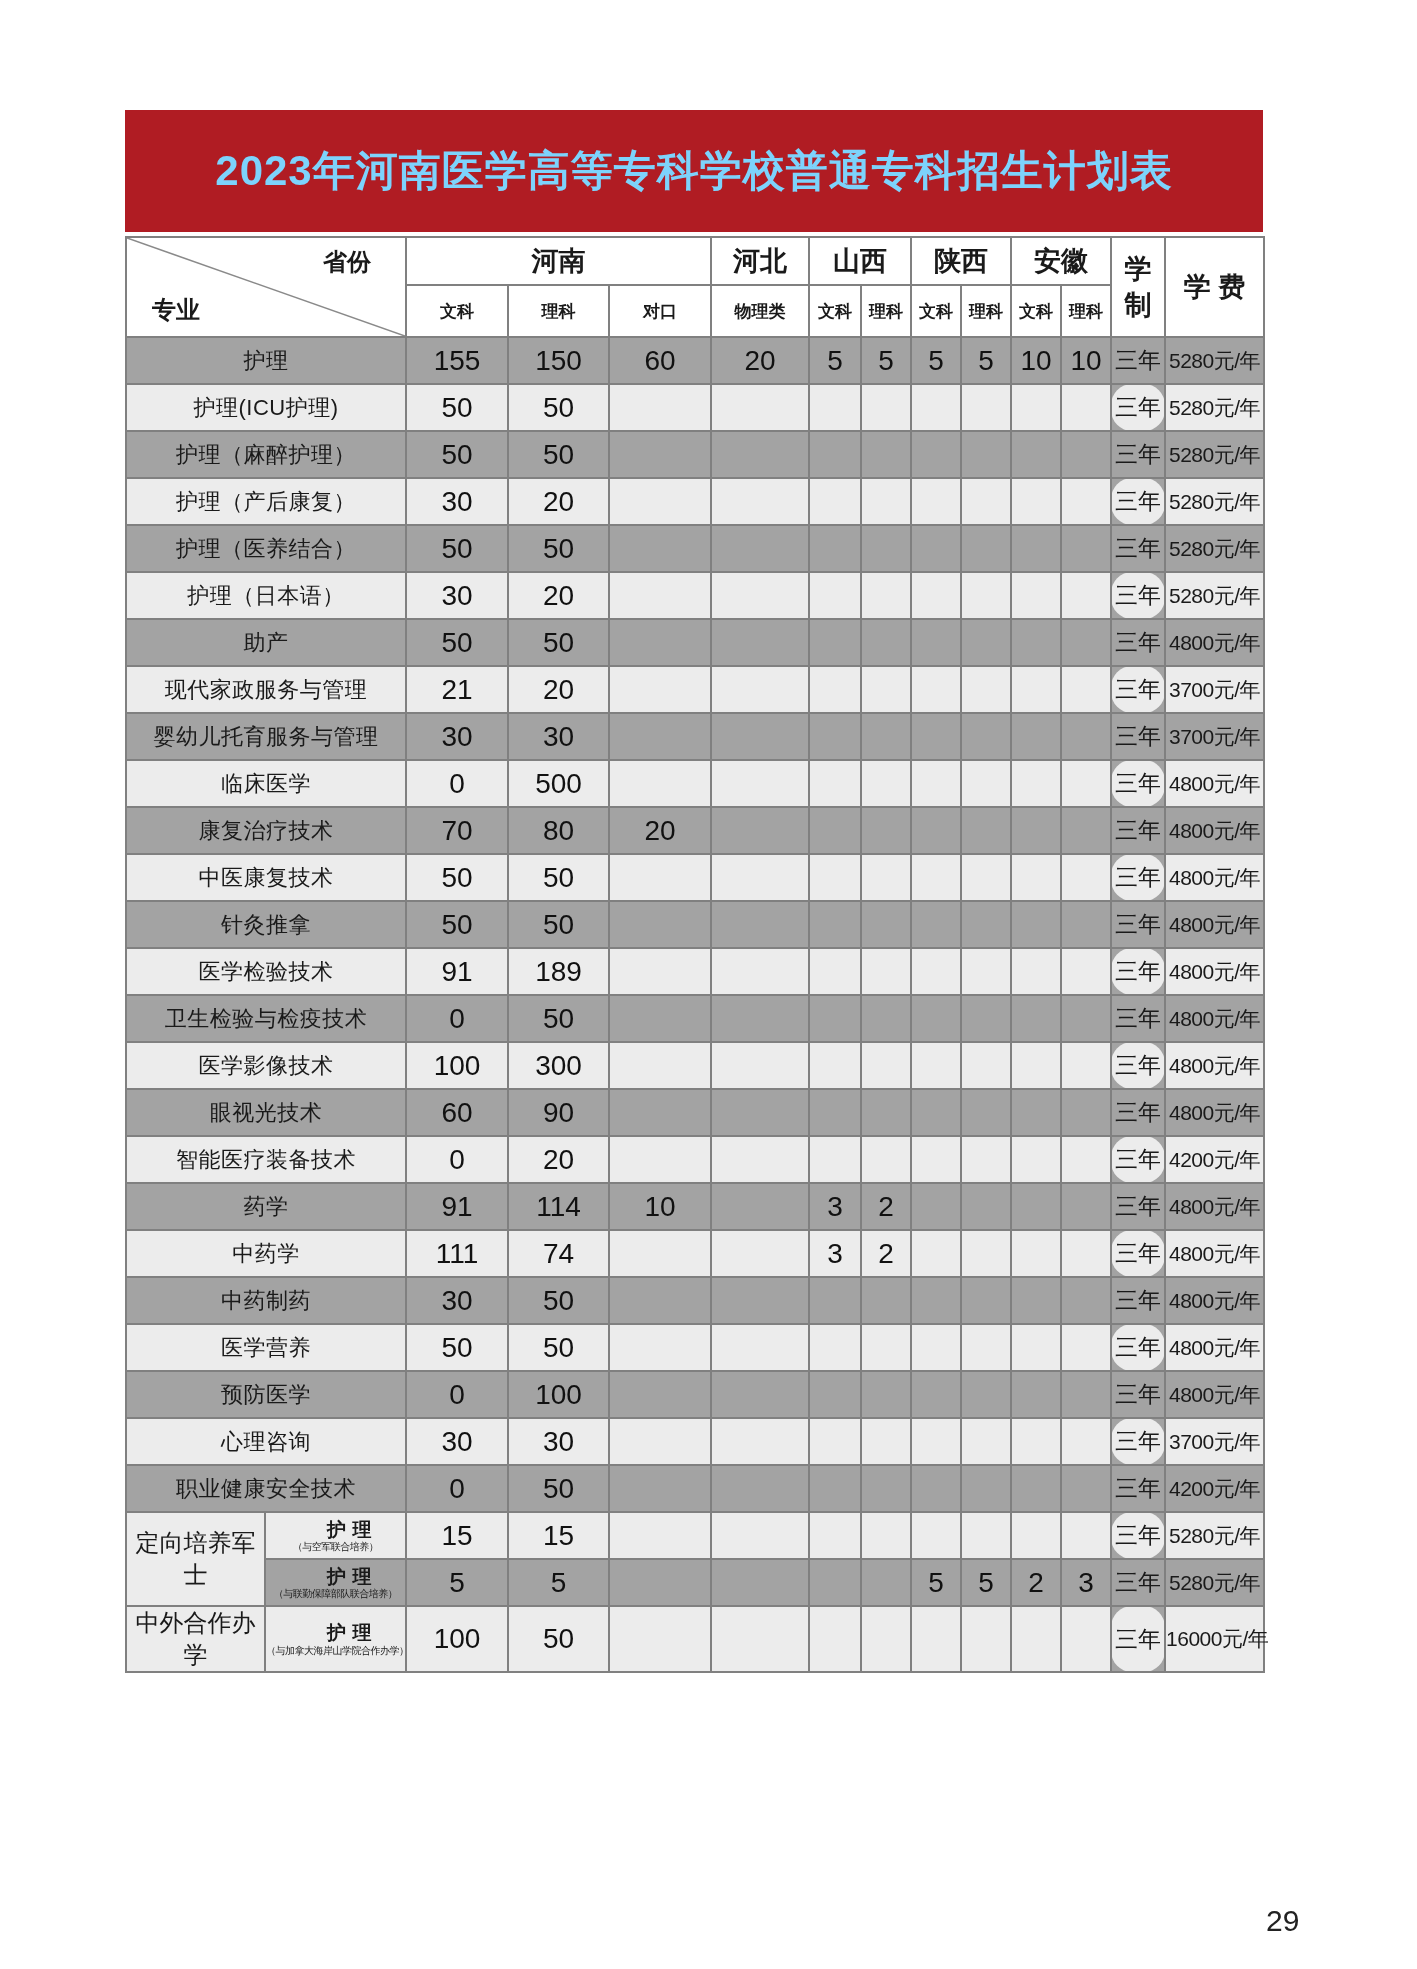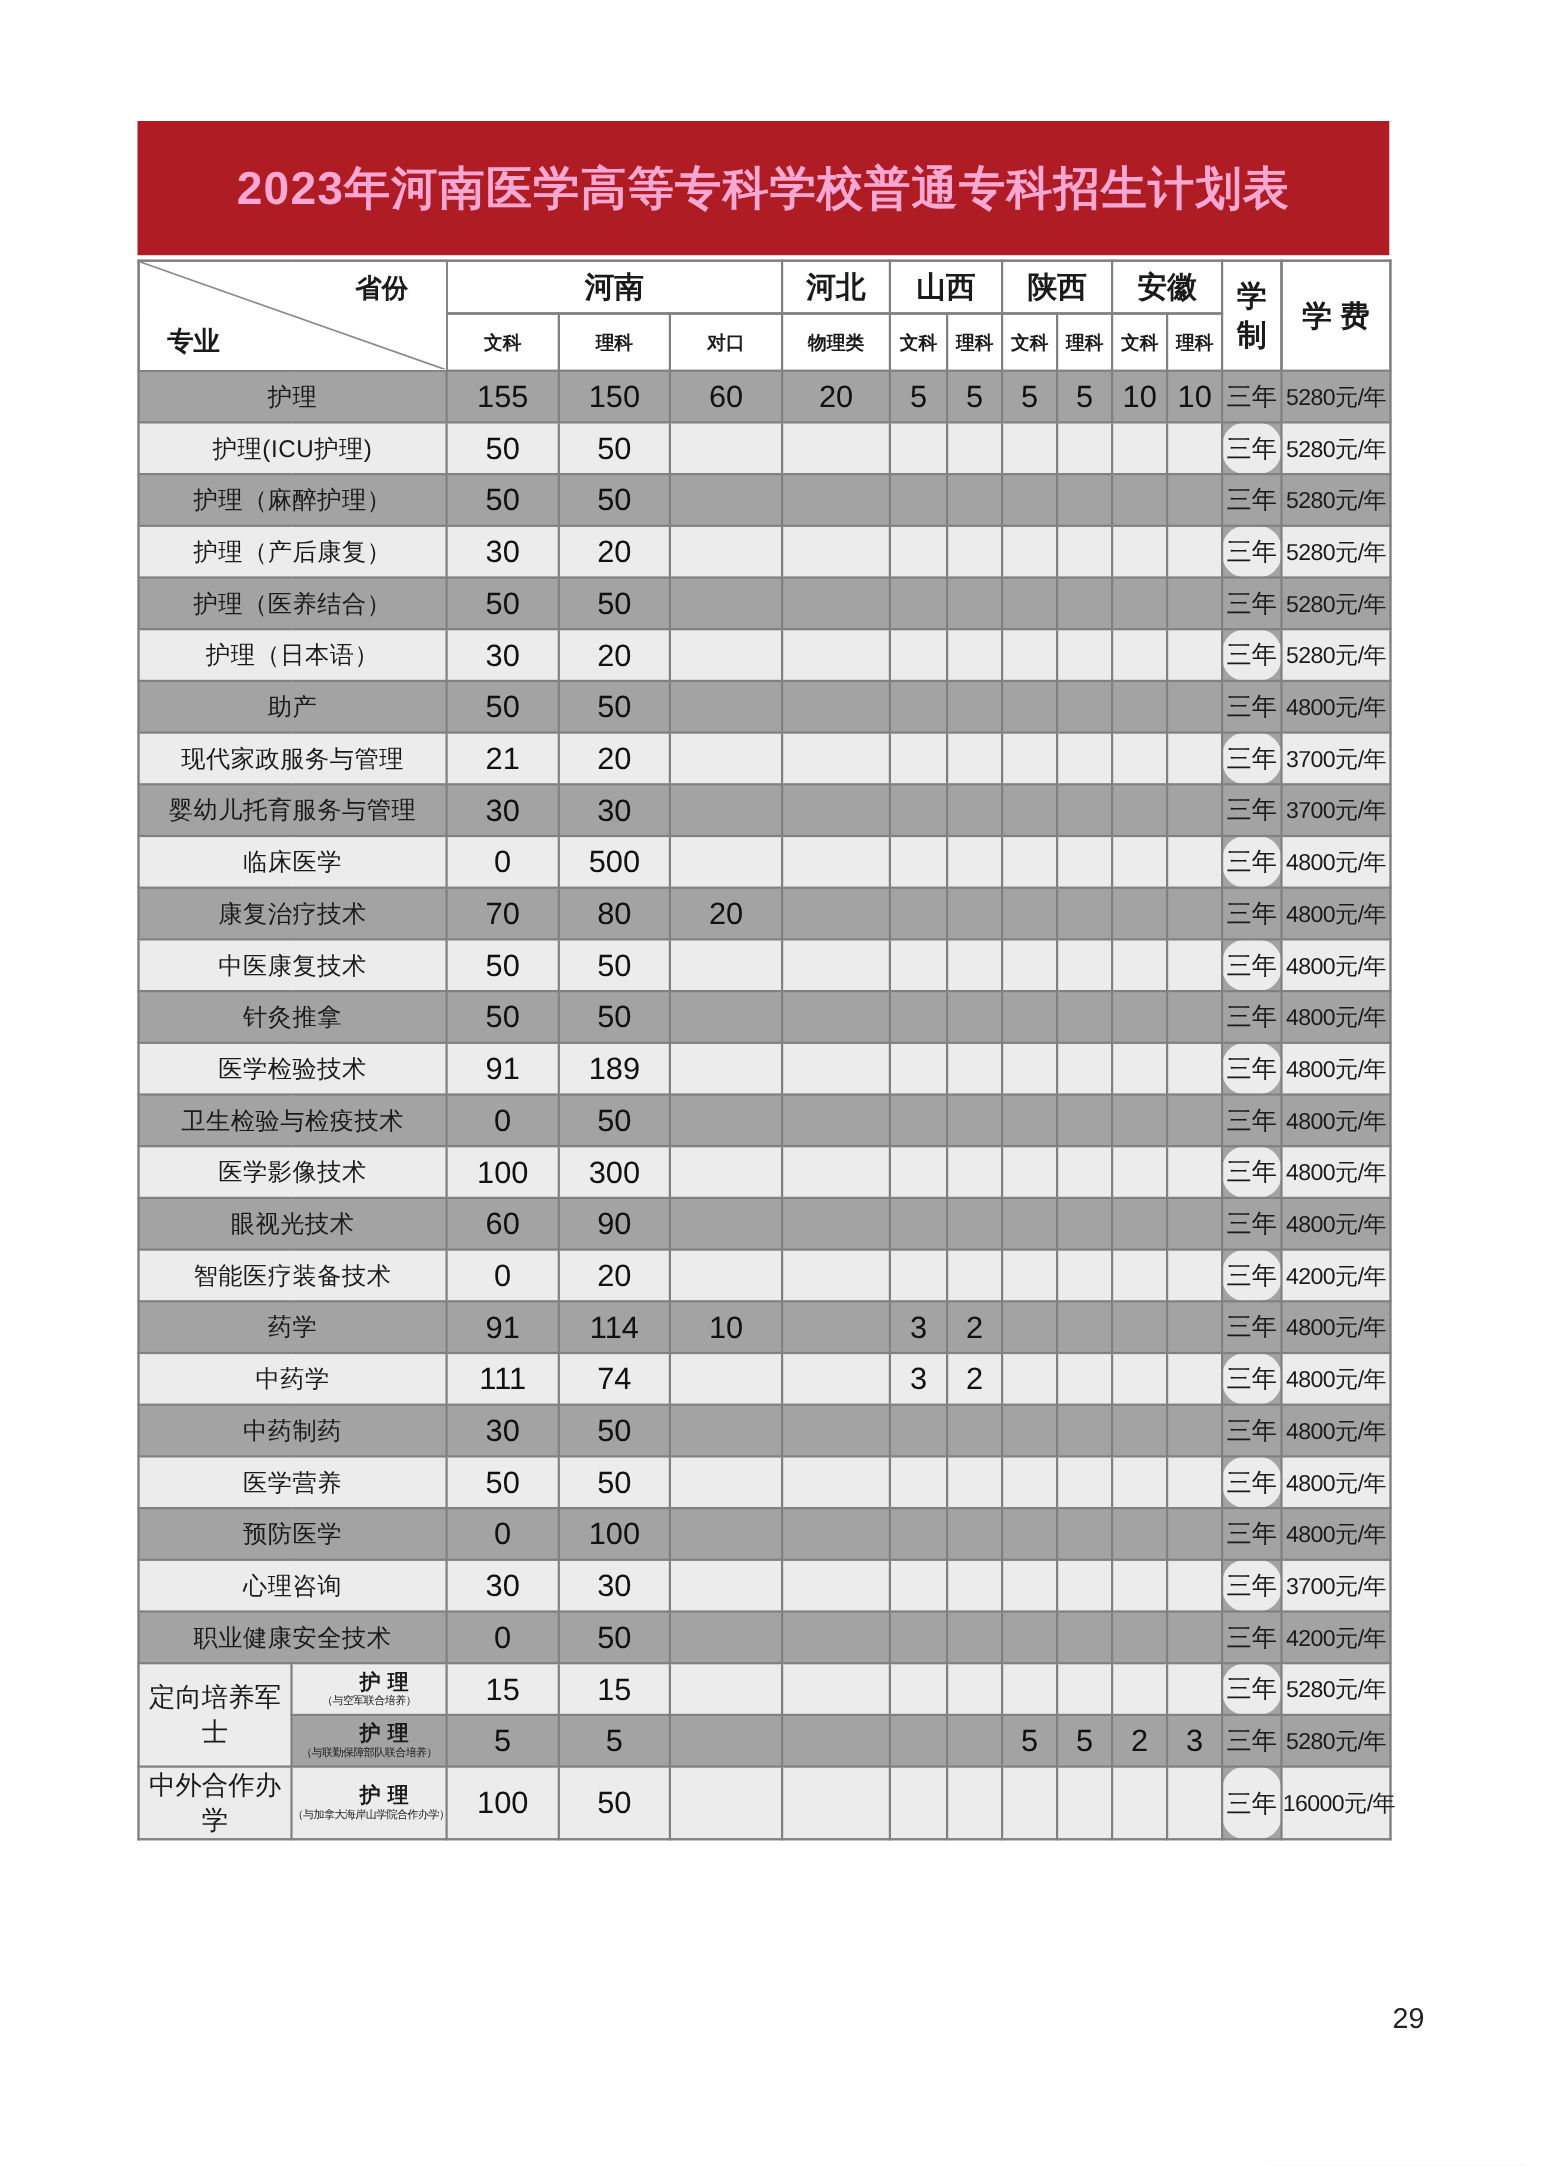--- a/index.html
+++ b/index.html
@@ -5,21 +5,21 @@
   html,body{margin:0;padding:0;}
   body{
     width:1417px;height:1969px;position:relative;background:#ffffff;
     font-family:"Liberation Sans","DejaVu Sans",sans-serif;color:#1a1a1a;
   }
   .banner{
     position:absolute;left:125px;top:110px;width:1138px;height:122px;
     background:#b01c23;display:flex;align-items:center;justify-content:center;
   }
   .banner .title{
-    color:#f9a8d4;font-size:42px;font-weight:bold;letter-spacing:1px;white-space:nowrap;
+    color:#7dd3fc;font-size:42px;font-weight:bold;letter-spacing:1px;white-space:nowrap;
   }
   table.plan{
     position:absolute;left:125px;top:236px;width:1138px;
     border-collapse:collapse;table-layout:fixed;background:#a3a3a3;
   }
   table.plan th,table.plan td{
     border:2px solid #808080;text-align:center;vertical-align:middle;padding:0;
     background-clip:padding-box;
   }
   thead th{background:#ffffff;font-weight:600;}
@@ -33,21 +33,21 @@
   tbody td{height:45px;}
   tbody tr.shade td{background:#ececec;}
   tbody td.cat-white{background:#ffffff;}
   td.major{font-size:22px;font-weight:500;letter-spacing:0.5px;}
   td.category{font-size:24px;font-weight:500;}
   td.num{font-size:28px;font-weight:400;color:#111;}
   td.duration{font-size:23px;font-weight:500;border-radius:21px;}
   td.fee{font-size:21px;font-weight:500;letter-spacing:-0.5px;white-space:nowrap;margin-top:22px;}
   td.sub .pname{font-size:19px;font-weight:600;line-height:1.25;padding-left:28px;}
   td.sub .pnote{font-size:10px;font-weight:400;letter-spacing:-0.5px;white-space:nowrap;line-height:1.2;}
-  .pageno{position:absolute;left:1266px;top:1820px;font-size:26px;color:#222;}
+  .pageno{position:absolute;left:1266px;top:1904px;font-size:30px;color:#222;}
 </style>
 </head>
 <body>
 
 <div class="banner">
   <span class="title">2023年河南医学高等专科学校普通专科招生计划表</span>
 </div>
 
 <table class="plan">
   <colgroup>

